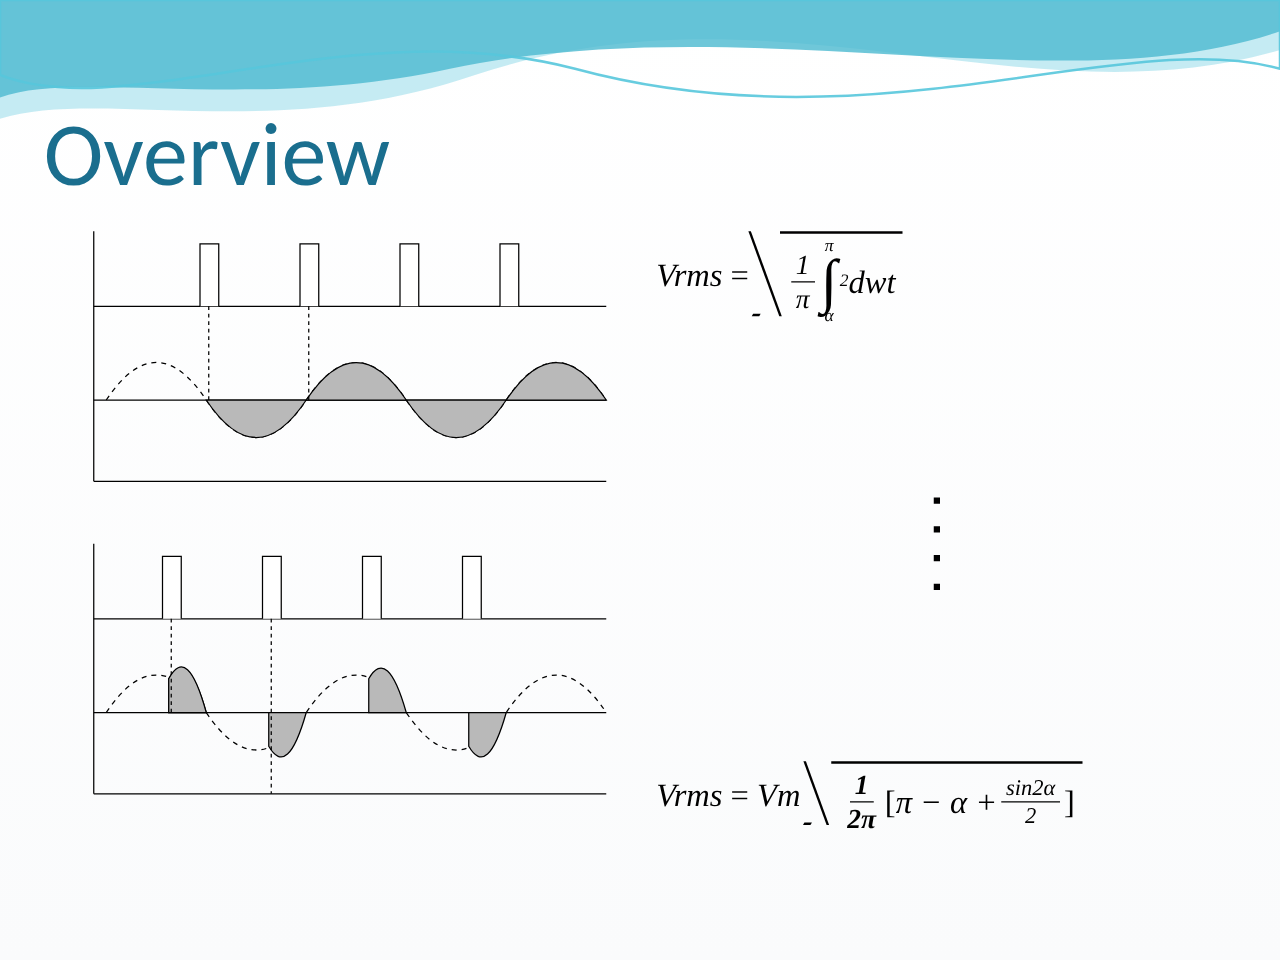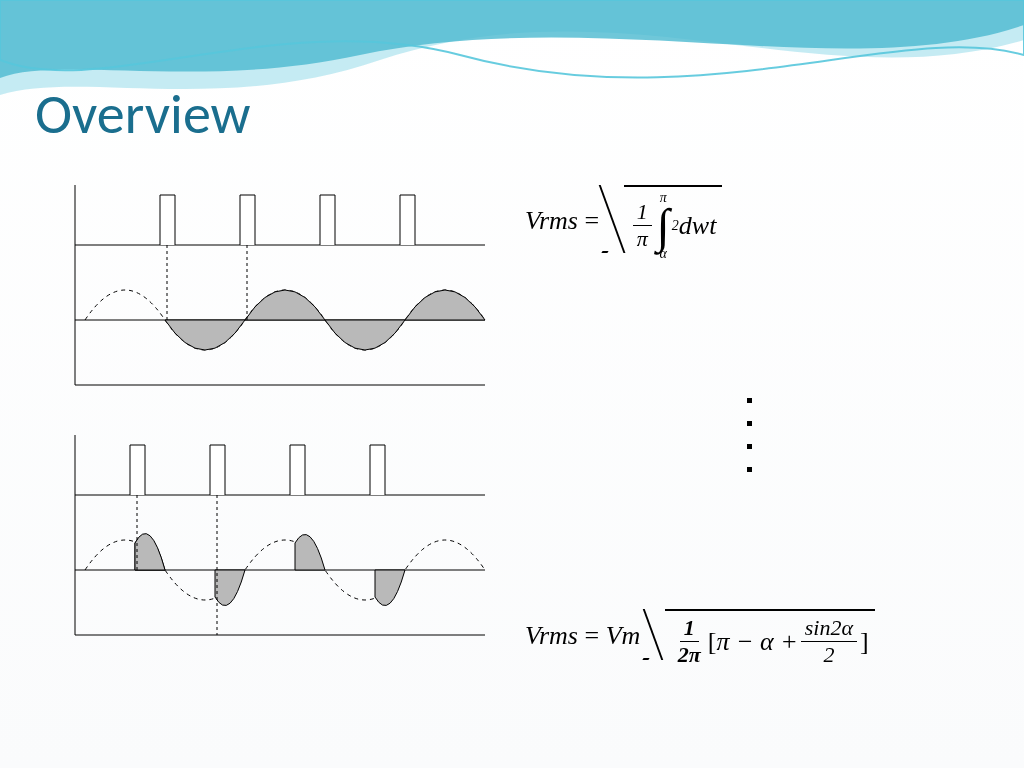--- a/index.html
+++ b/index.html
@@ -1,34 +1,34 @@
 <!DOCTYPE html>
 <html><head>
 <meta charset="utf-8">
 <style>
   html,body{margin:0;padding:0;width:1024px;height:768px;background:#fdfdfd;font-family:"Calibri","Trebuchet MS",sans-serif;overflow:hidden}
   .slide{position:relative;width:1024px;height:768px;background:linear-gradient(#ffffff, #fafbfc)}
   
   .wave{position:absolute;top:0;left:0;width:1024px;height:140px;z-index:0}
-  .title{position:absolute;top:80px;left:35px;font-size:56px;color:#1a6e8e;font-weight:400;z-index:2}
+  .title{position:absolute;top:80px;left:35px;font-size:72px;color:#1a6e8e;font-weight:400;z-index:2}
   .content{position:absolute;top:175px;left:65px;right:50px;bottom:60px;display:flex;gap:30px;z-index:2}
   .diagram-col{flex:0 0 430px;display:flex;flex-direction:column;gap:30px}
   .diagram-box{border:none}
   .formula-col{flex:1;display:flex;flex-direction:column;justify-content:space-between;padding:10px 0 40px 0}
   .formula{font-family:"Cambria Math","Times New Roman",serif;font-size:26px;font-style:italic;color:#000;white-space:nowrap}
   .formula .op{font-style:normal}
   .sqrt{display:inline-flex;align-items:stretch;vertical-align:middle}
   .sqrt-sign{display:inline-block;width:18px;position:relative}
   .sqrt-sign::before{content:"";position:absolute;left:0;bottom:8px;width:6px;height:14px;border-bottom:2px solid #000;transform:skewX(-30deg)}
   .sqrt-sign::after{content:"";position:absolute;left:5px;bottom:8px;top:0;width:12px;border-left:2px solid #000;transform:skewX(20deg)}
   .sqrt-body{border-top:2px solid #000;padding:4px 6px 0 6px;display:inline-flex;align-items:center}
   .frac{display:inline-flex;flex-direction:column;align-items:center;vertical-align:middle;margin:0 3px}
   .frac .num{border-bottom:1.5px solid #000;padding:0 4px;font-size:22px}
   .frac .den{padding:0 4px;font-size:22px}
-  .frac.small .num,.frac.small .den{font-size:22px}
+  .frac.small .num,.frac.small .den{font-size:18px}
   .intg{display:inline-flex;flex-direction:column;align-items:center;margin:0 2px;line-height:1}
   .intg .lim-top{font-size:14px;font-style:italic}
   .intg .int-sym{font-size:48px;font-style:normal;line-height:0.7;margin:4px 0}
   .intg .lim-bot{font-size:14px;font-style:italic}
   sup{font-size:14px}
   .dots{align-self:center;display:flex;flex-direction:column;gap:18px;margin:20px 0}
   .dots span{width:5px;height:5px;background:#000;border-radius:0}
   .bold{font-weight:bold}
 </style>
 </head>

